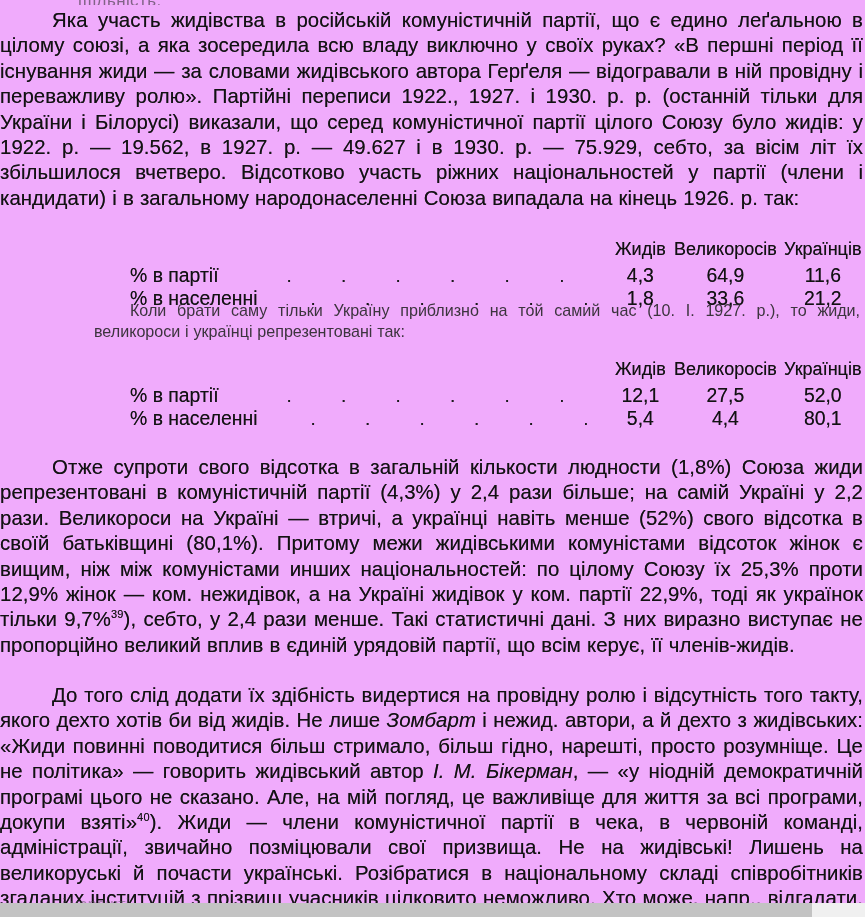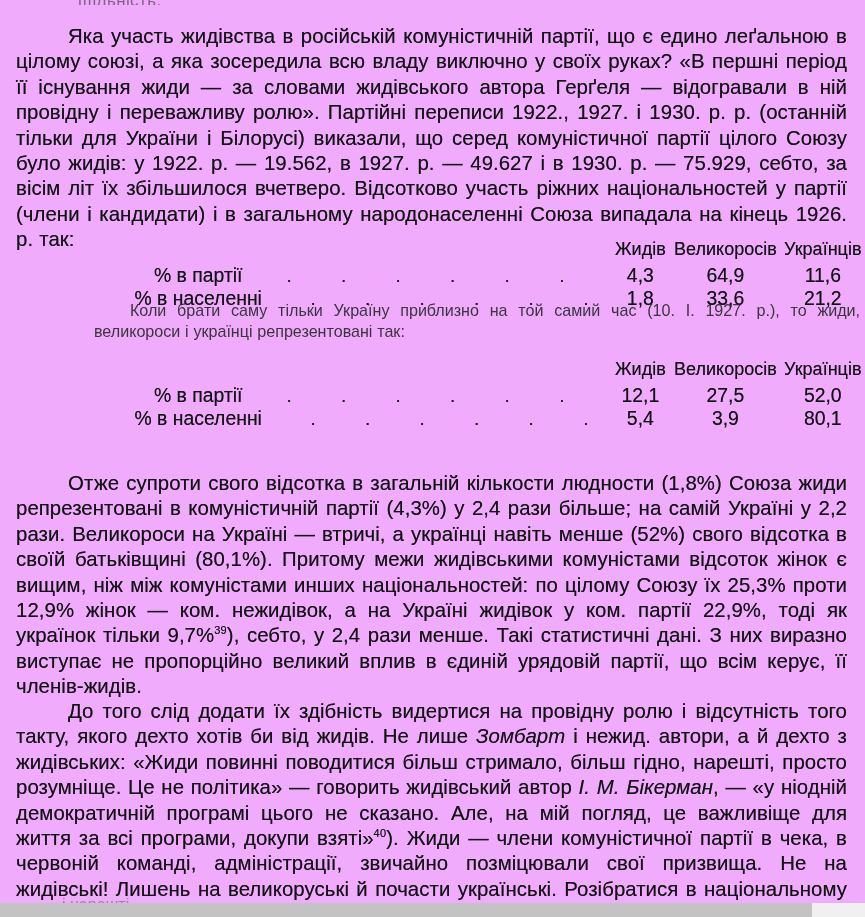--- a/index.html
+++ b/index.html
@@ -35,21 +35,21 @@
   }
 
   .block {
     position: absolute;
     left: 0;
     width: 865px;
   }
 
   
   p.body {
-    margin: 16px;
+    margin: 0;
     padding: 0 2px 0 0;
     font-size: 20.4px;
     line-height: 25.4px;
     text-align: justify;
     text-justify: inter-word;
     word-spacing: 0.4px;
     letter-spacing: 0.05px;
     text-indent: 52px;
     color: #121212;
   }
@@ -84,21 +84,21 @@
     font-weight: normal;
     vertical-align: baseline;
     white-space: nowrap;
   }
   table.stat th.hdr {
     text-align: center;
     font-size: 18px;
     padding-bottom: 4px;
   }
   table.stat td.rowlabel {
-    text-align: center;
+    text-align: left;
     padding-right: 6px;
   }
   table.stat td.leader {
     width: 205px;
     overflow: hidden;
   }
   table.stat td.leader span {
     display: block;
     letter-spacing: 22px;
     font-size: 19px;
@@ -225,21 +225,21 @@
           <td class="num">12,1</td>
           <td class="num">27,5</td>
           <td class="num">52,0</td>
         </tr>
         <tr>
           <td class="rowlabel">% в населенні</td>
           <td class="leader">
               <span style="margin-left:38px;">. . . . . .</span>
             </td>
           <td class="num">5,4</td>
-          <td class="num">3,9</td>
+          <td class="num">4,4</td>
           <td class="num">80,1</td>
         </tr>
       </tbody>
     </table>
   </div>
 
   <div class="block" style="top:455px;">
     <p class="body ink"><span>Отже супроти свого відсотка в загальній кількости людности (1,8%) Союза жиди репрезентовані в комуністичній партії (4,3%) у 2,4 рази більше; на самій Україні у 2,2 рази. Великороси на Україні — втричі, а українці навіть менше (52%) свого відсотка в своїй батьківщині (80,1%). Притому межи жидівськими комуністами відсоток жінок є вищим, ніж між комуністами инших національностей: по цілому Союзу їх 25,3% проти 12,9% жінок — ком. нежидівок, а на Україні жидівок у ком. партії 22,9%, тоді як українок тільки 9,7%</span><sup class="fn">39</sup><span>), себто, у 2,4 рази менше. Такі статистичні дані. З них виразно виступає не пропорційно великий вплив в єдиній урядовій партії, що всім керує, її членів-жидів.</span></p>
   </div>
 

